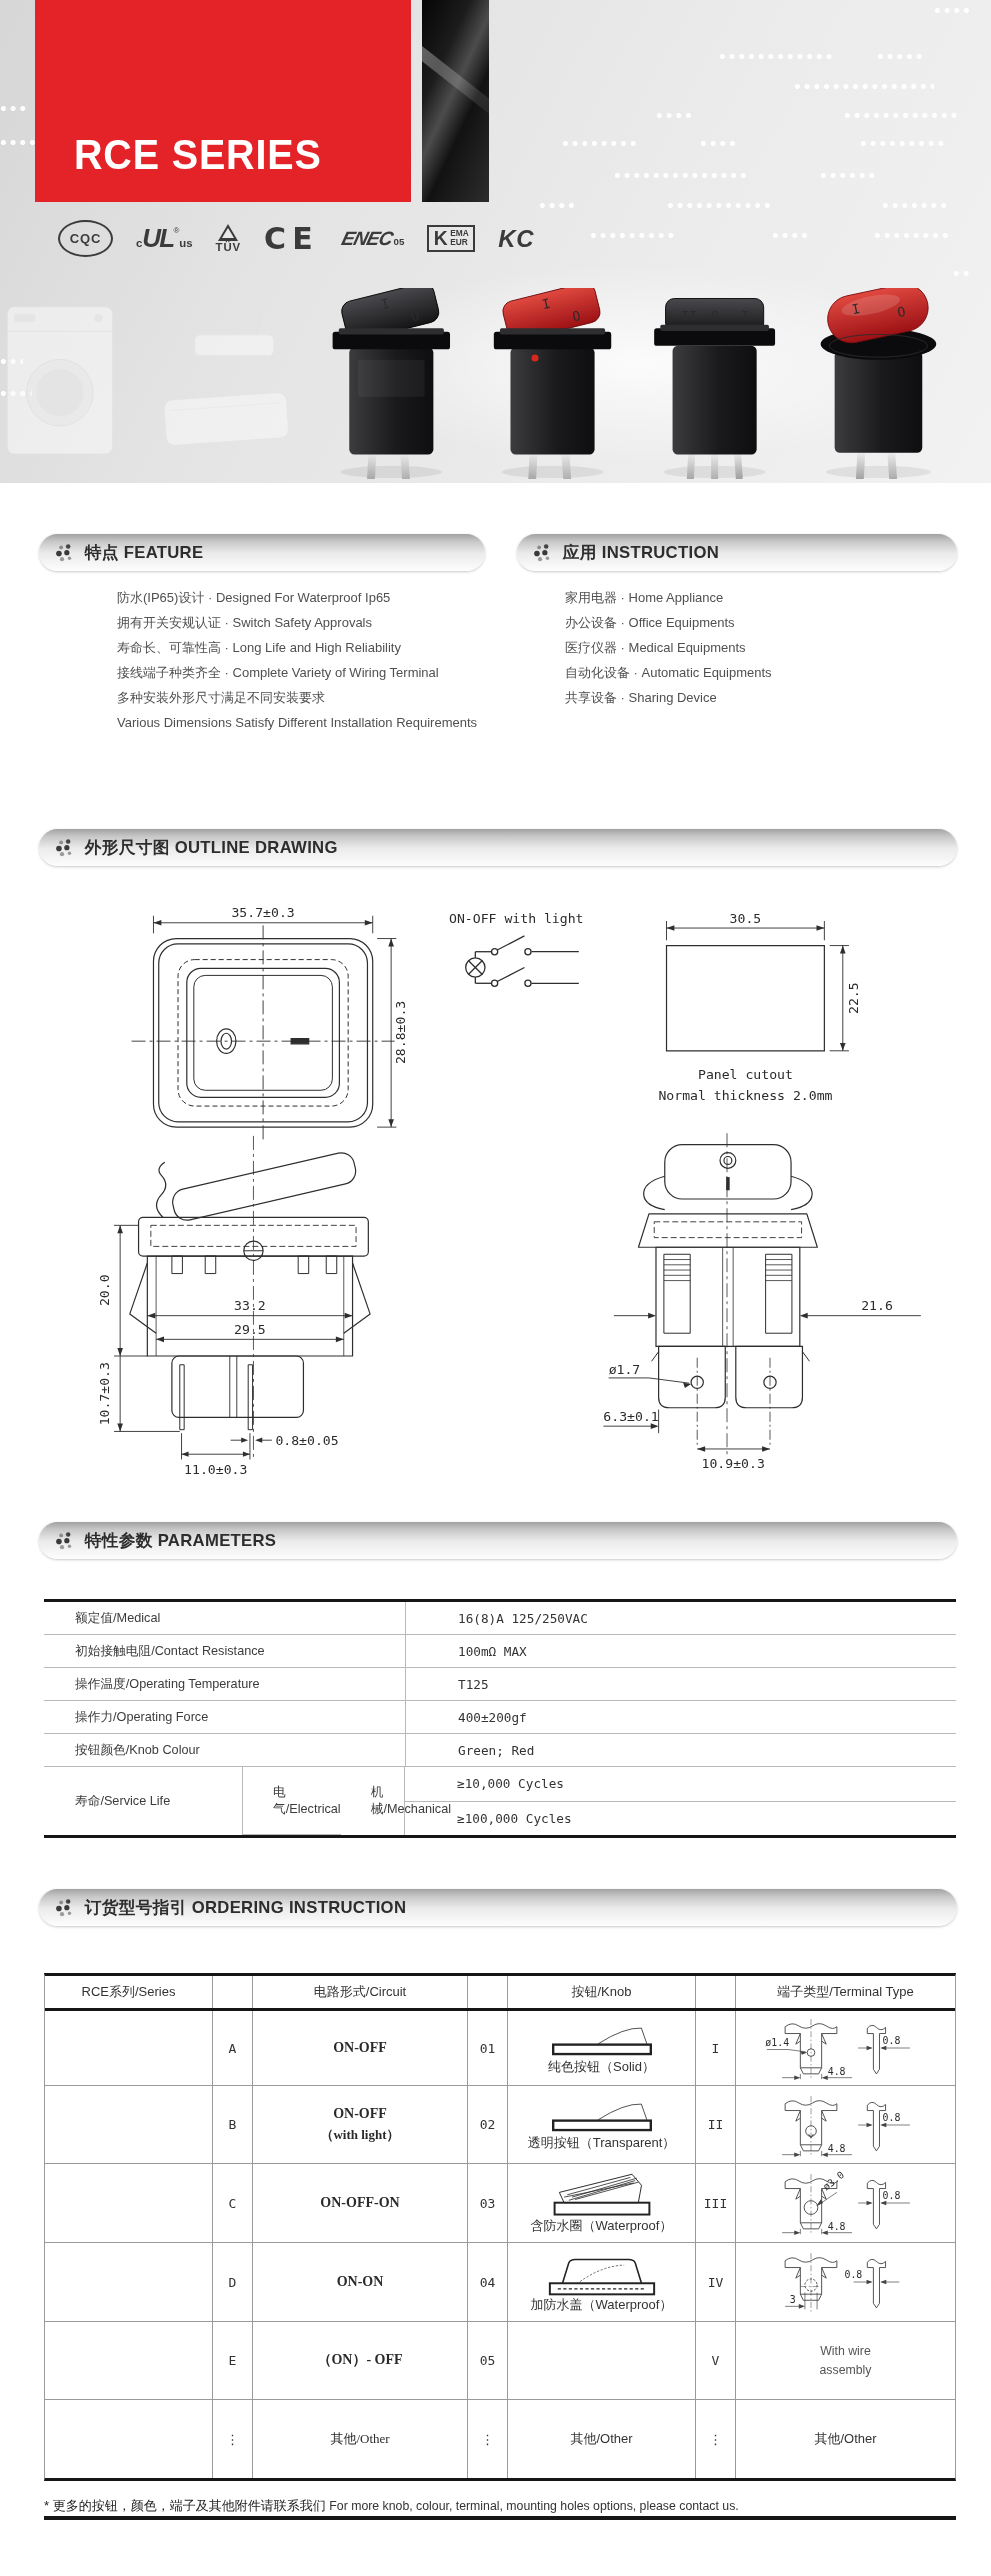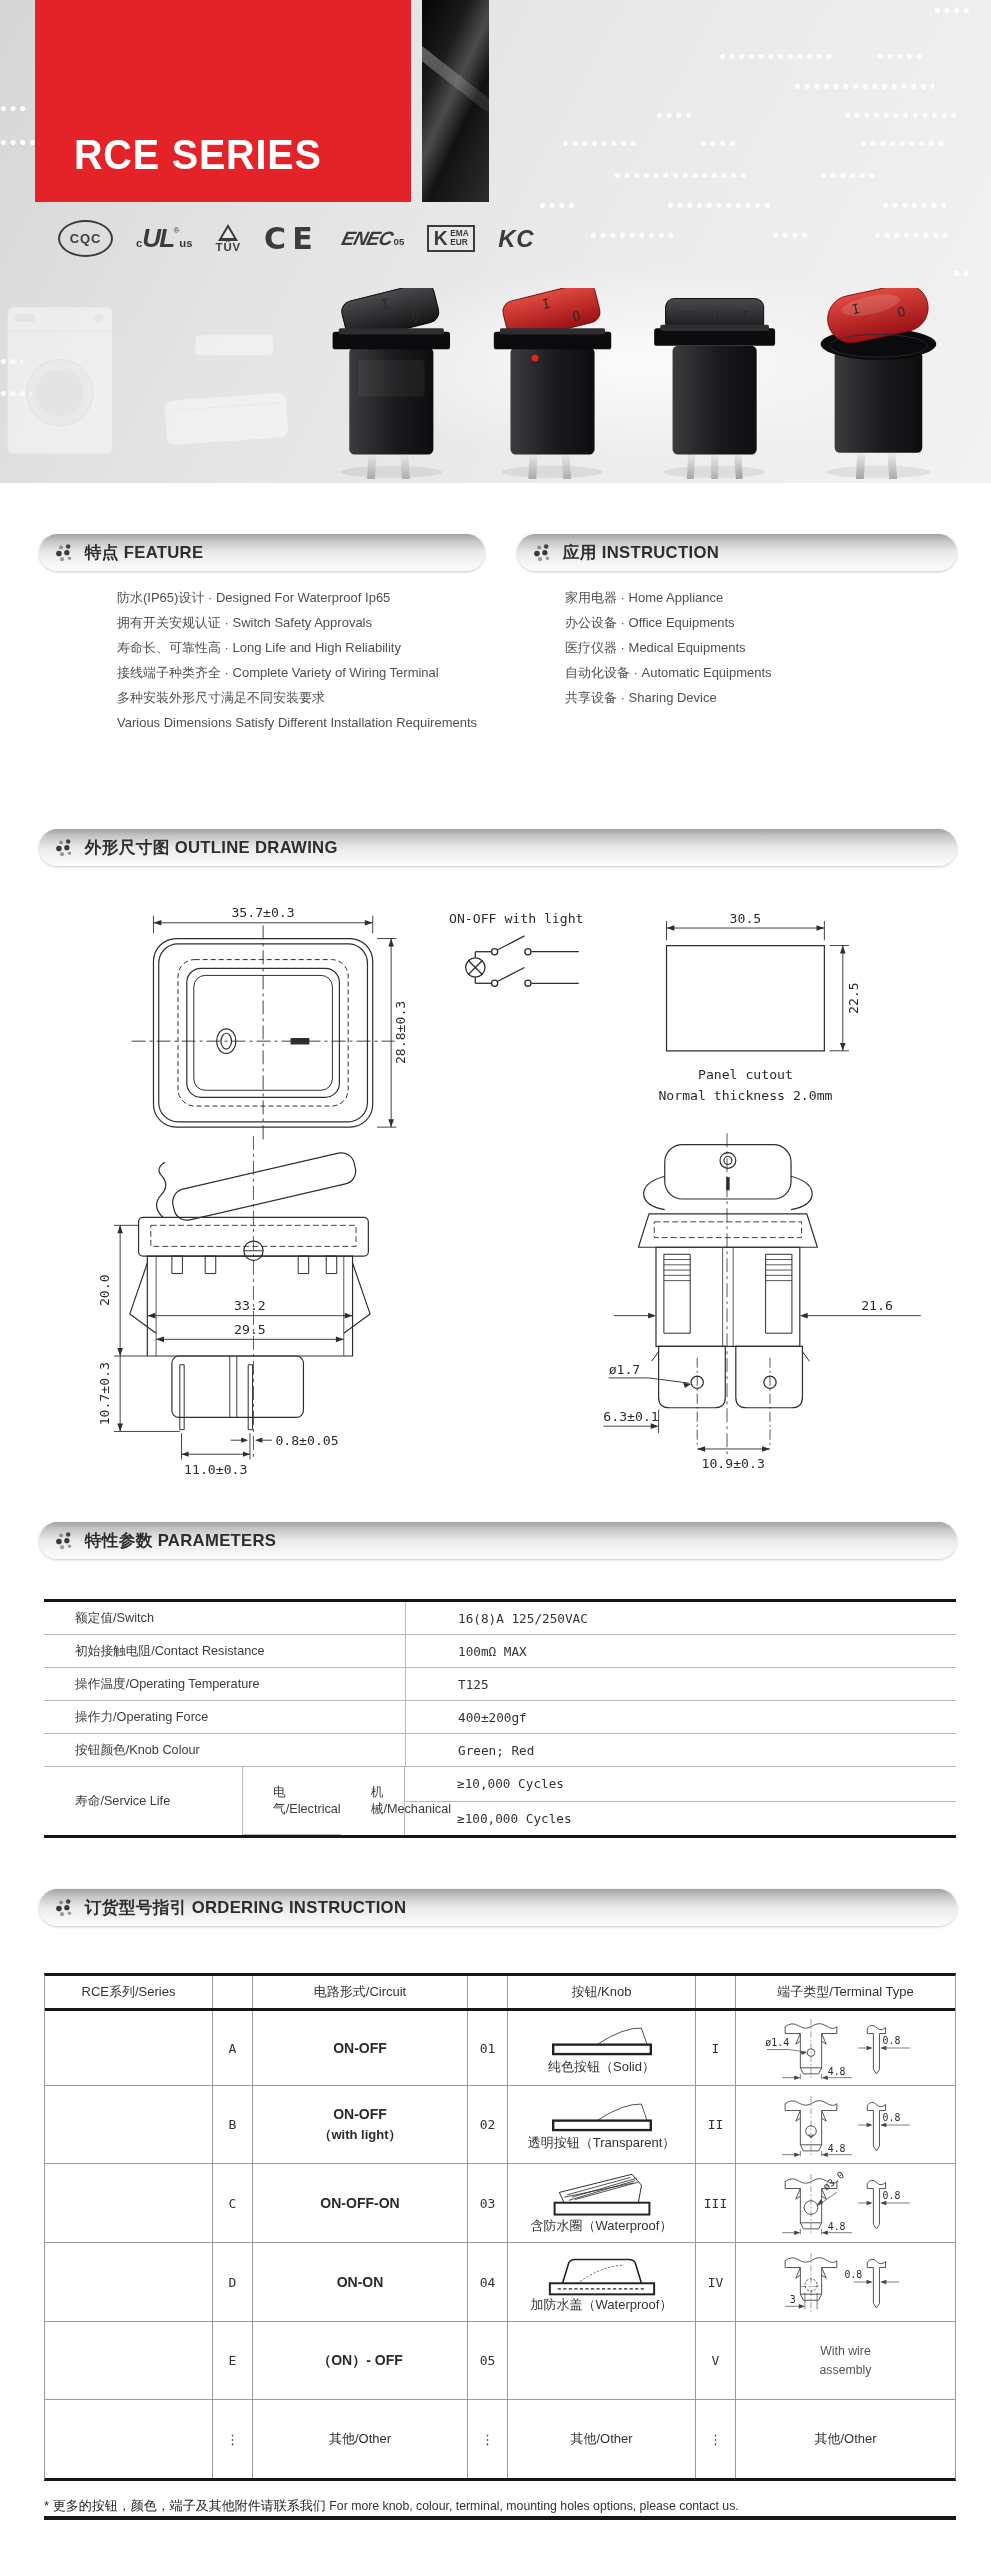--- a/index.html
+++ b/index.html
@@ -83,21 +83,21 @@
         border-left:0.9px solid #9a9a9a;border-right:0.9px solid #9a9a9a;}
   .ohead{display:grid;grid-template-columns:168px 40px 215px 40px 188px 40px auto;height:35px;
         border-bottom:3.5px solid #161616;box-sizing:border-box;}
   .ohead>div{display:flex;align-items:center;justify-content:center;font-size:13px;color:#333;border-right:0.9px solid #9a9a9a;}
   .ohead>div:last-child{border-right:none;}
   .orow{display:grid;grid-template-columns:168px 40px 215px 40px 188px 40px auto;border-bottom:0.9px solid #9a9a9a;box-sizing:border-box;}
   .orow:last-child{border-bottom:none;}
   .orow>div{border-right:0.9px solid #9a9a9a;display:flex;flex-direction:column;align-items:center;justify-content:center;box-sizing:border-box;}
   .orow>div:last-child{border-right:none;}
   .cl,.ccode,.crom{font-family:"DejaVu Sans Mono",monospace;font-size:13px;color:#333;}
-  .cc{font-family:Liberation Sans, sans-serif;font-size:14px;font-weight:700;color:#2a2a2a;text-align:center;line-height:1.6;}
+  .cc{font-family:Liberation Serif, serif;font-size:14px;font-weight:700;color:#2a2a2a;text-align:center;line-height:1.6;}
   .cc .l2{font-size:13px;font-weight:700;}
   .ckcap{font-size:13px;color:#333;margin-top:0;}
   .cnote{font-size:12.3px;color:#555;text-align:center;width:97px;line-height:1.5;}
   .kt-svg text{font-size:13px;}
 
   
   .footnote{position:absolute;left:44px;top:2497px;width:912px;font-size:13px;color:#222;white-space:nowrap;}
   .footnote .en{font-size:12.3px;color:#333;}
   .bottom-rule{position:absolute;left:44px;top:2516px;width:912px;height:3.5px;background:#161616;}
 </style>
@@ -500,21 +500,21 @@
       <circle cx="4.5" cy="12" r="3.2" fill="#3a3a3a"></circle>
         <circle cx="13.5" cy="11" r="3" fill="#3a3a3a"></circle>
       <circle cx="8" cy="18.5" r="2.4" fill="#9a9a9a"></circle>
         <circle cx="16.5" cy="17.5" r="2" fill="#9a9a9a"></circle>
     </svg>
     <span class="t">特性参数 PARAMETERS</span>
   </div>
 
   <div class="ptable">
     <div class="prow">
-      <div class="pl">额定值/Switch</div>
+      <div class="pl">额定值/Medical</div>
       <div class="pv">16(8)A 125/250VAC</div>
     </div>
     <div class="prow">
       <div class="pl">初始接触电阻/Contact Resistance</div>
       <div class="pv">100mΩ MAX</div>
     </div>
     <div class="prow">
       <div class="pl">操作温度/Operating Temperature</div>
       <div class="pv">T125</div>
     </div>

